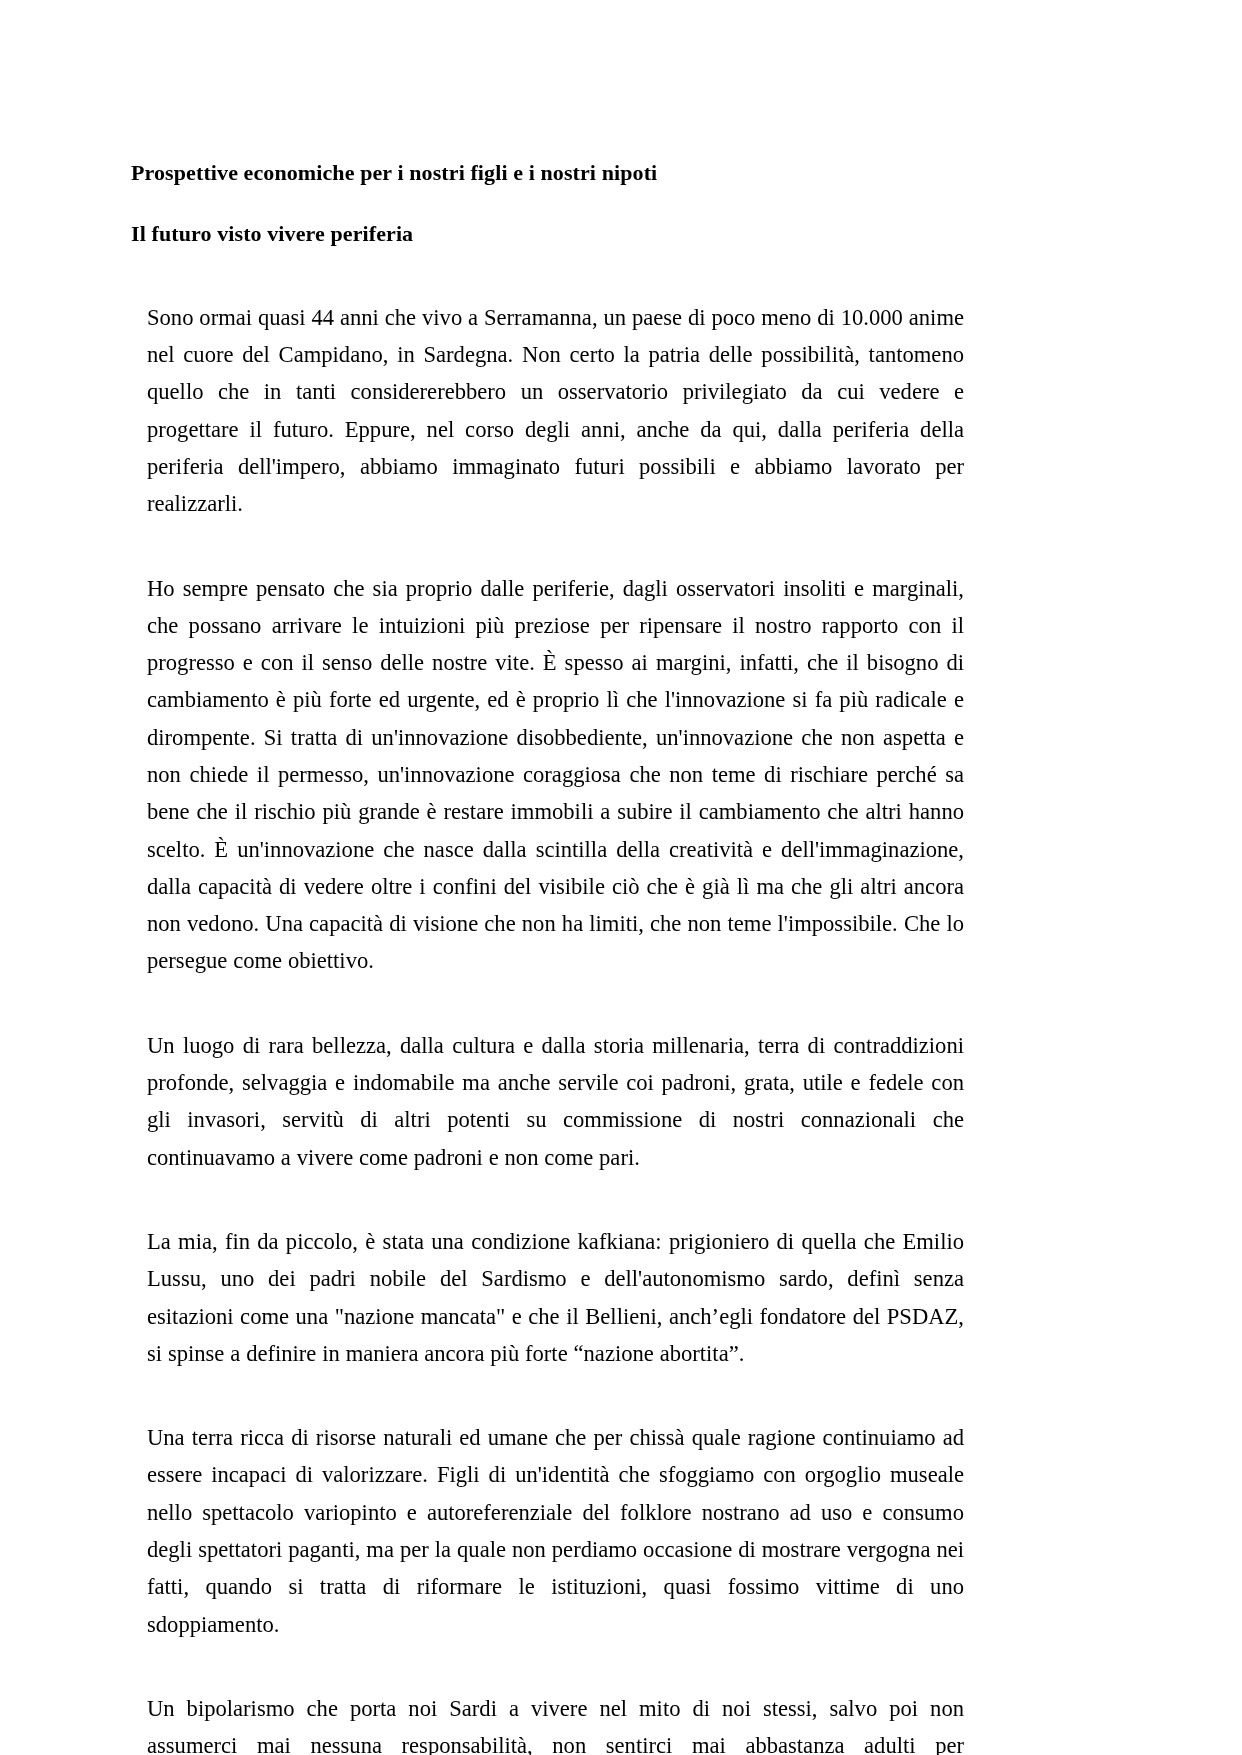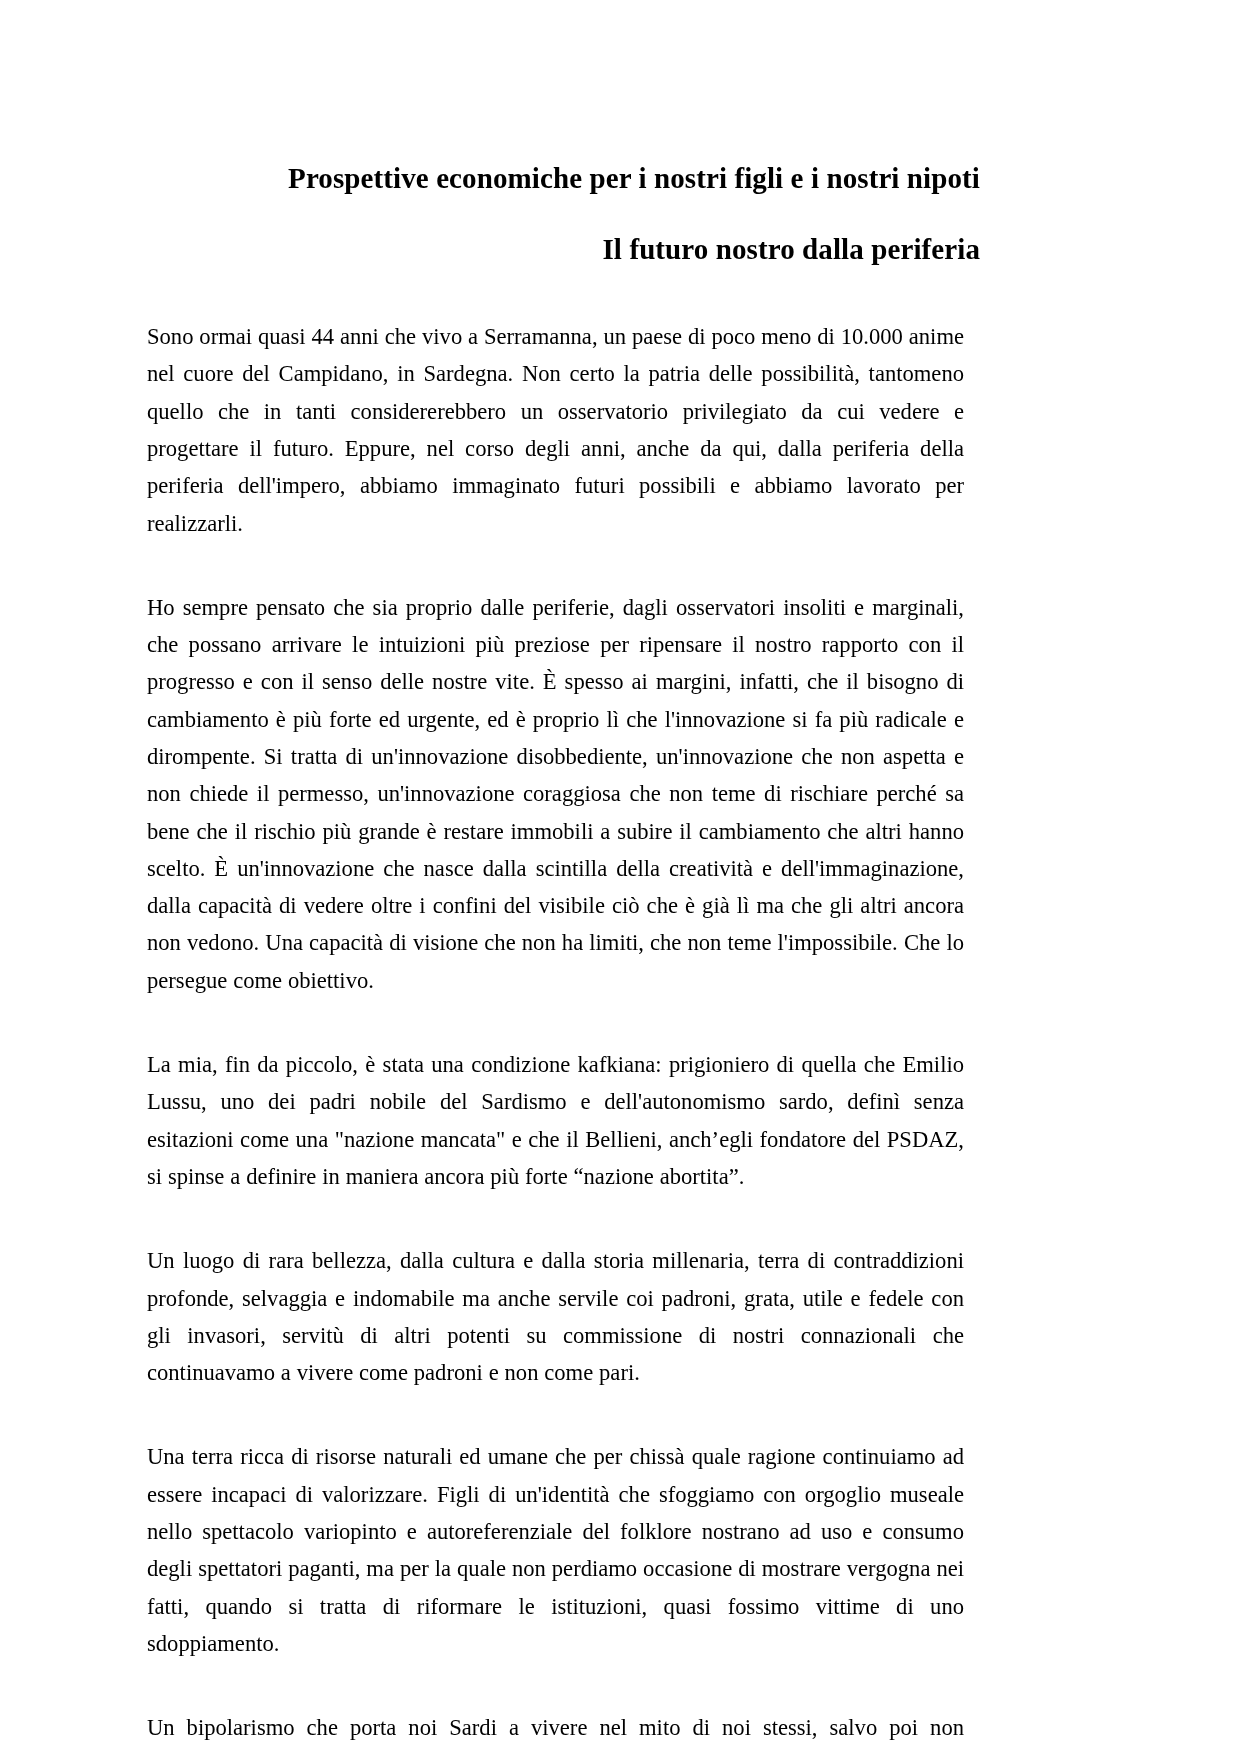--- a/index.html
+++ b/index.html
@@ -22,25 +22,24 @@
     background: #ffffff;
     box-sizing: border-box;
     padding: 158px 262px 0 131px;
   }
   .doc-body {
     width: 849px;
   }
   h1.doc-heading,
   h2.doc-subheading {
     font-weight: bold;
-    font-size: 29px;
+    font-size: 22px;
     line-height: 1.38;
     margin: 0 0 0 0;
     letter-spacing: 0.1px;
-    text-align: right;
   }
   h1.doc-heading {
     padding-bottom: 0;
   }
   h2.doc-subheading {
     margin-top: 31px;
   }
   p.doc-para {
     font-size: 22.6px;
     line-height: 37.3px;
@@ -60,29 +59,29 @@
   }
 </style>
 </head>
 <body>
 
 <div id="page">
   <div class="doc-body">
 
     <h1 class="doc-heading">Prospettive economiche per i nostri figli e i nostri nipoti</h1>
 
-    <h2 class="doc-subheading">Il futuro nostro dalla periferia</h2>
+    <h2 class="doc-subheading">Il futuro visto vivere periferia</h2>
 
     <p class="doc-para first-para">Sono ormai quasi 44 anni che vivo a Serramanna, un paese di poco meno di 10.000 anime nel cuore del Campidano, in Sardegna. Non certo la patria delle possibilità, tantomeno quello che in tanti considererebbero un osservatorio privilegiato da cui vedere e progettare il futuro. Eppure, nel corso degli anni, anche da qui, dalla periferia della periferia dell'impero, abbiamo immaginato futuri possibili e abbiamo lavorato per realizzarli.</p>
 
     <p class="doc-para">Ho sempre pensato che sia proprio dalle periferie, dagli osservatori insoliti e marginali, che possano arrivare le intuizioni più preziose per ripensare il nostro rapporto con il progresso e con il senso delle nostre vite. È spesso ai margini, infatti, che il bisogno di cambiamento è più forte ed urgente, ed è proprio lì che l'innovazione si fa più radicale e dirompente. Si tratta di un'innovazione disobbediente, un'innovazione che non aspetta e non chiede il permesso, un'innovazione coraggiosa che non teme di rischiare perché sa bene che il rischio più grande è restare immobili a subire il cambiamento che altri hanno scelto. È un'innovazione che nasce dalla scintilla della creatività e dell'immaginazione, dalla capacità di vedere oltre i confini del visibile ciò che è già lì ma che gli altri ancora non vedono. Una capacità di visione che non ha limiti, che non teme l'impossibile. Che lo persegue come obiettivo.</p>
 
+    <p class="doc-para">Un luogo di rara bellezza, dalla cultura e dalla storia millenaria, terra di contraddizioni profonde, selvaggia e indomabile ma anche servile coi padroni, grata, utile e fedele con gli invasori, servitù di altri potenti su commissione di nostri connazionali che continuavamo a vivere come padroni e non come pari.</p>
+
     <p class="doc-para">La mia, fin da piccolo, è stata una condizione kafkiana: prigioniero di quella che Emilio Lussu, uno dei padri nobile del Sardismo e dell'autonomismo sardo, definì senza esitazioni come una "nazione mancata" e che il Bellieni, anch’egli fondatore del PSDAZ, si spinse a definire in maniera ancora più forte “nazione abortita”.</p>
-
-    <p class="doc-para">Un luogo di rara bellezza, dalla cultura e dalla storia millenaria, terra di contraddizioni profonde, selvaggia e indomabile ma anche servile coi padroni, grata, utile e fedele con gli invasori, servitù di altri potenti su commissione di nostri connazionali che continuavamo a vivere come padroni e non come pari.</p>
 
     <p class="doc-para">Una terra ricca di risorse naturali ed umane che per chissà quale ragione continuiamo ad essere incapaci di valorizzare. Figli di un'identità che sfoggiamo con orgoglio museale nello spettacolo variopinto e autoreferenziale del folklore nostrano ad uso e consumo degli spettatori paganti, ma per la quale non perdiamo occasione di mostrare vergogna nei fatti, quando si tratta di riformare le istituzioni, quasi fossimo vittime di uno sdoppiamento.</p>
 
     <p class="doc-para">Un bipolarismo che porta noi Sardi a vivere nel mito di noi stessi, salvo poi non assumerci mai nessuna responsabilità, non sentirci mai abbastanza adulti per l'autodeterminazione. Così. mentre non perdiamo mai occasione di guardare a Roma per qualsiasi decisione importante sul nostro futuro e sul destino di questa terra, continuiamo a pietire l'amore di estranei che non amiamo e che non ci amano ma il cui giudizio è l’unico metro con cui tendiamo a torto a misurarci, lo specchio distorto attraverso cui vediamo noi stessi.</p>
 
     <p class="doc-para clipped">Una terra che abbiamo reso inospitale per chi vi è nato e la abita, perennemente in vendita al peggior offerente in una costante asta al ribasso. Un luogo che, fin dall'adolescenza, ti senti</p>
 
   </div>
 </div>
 

